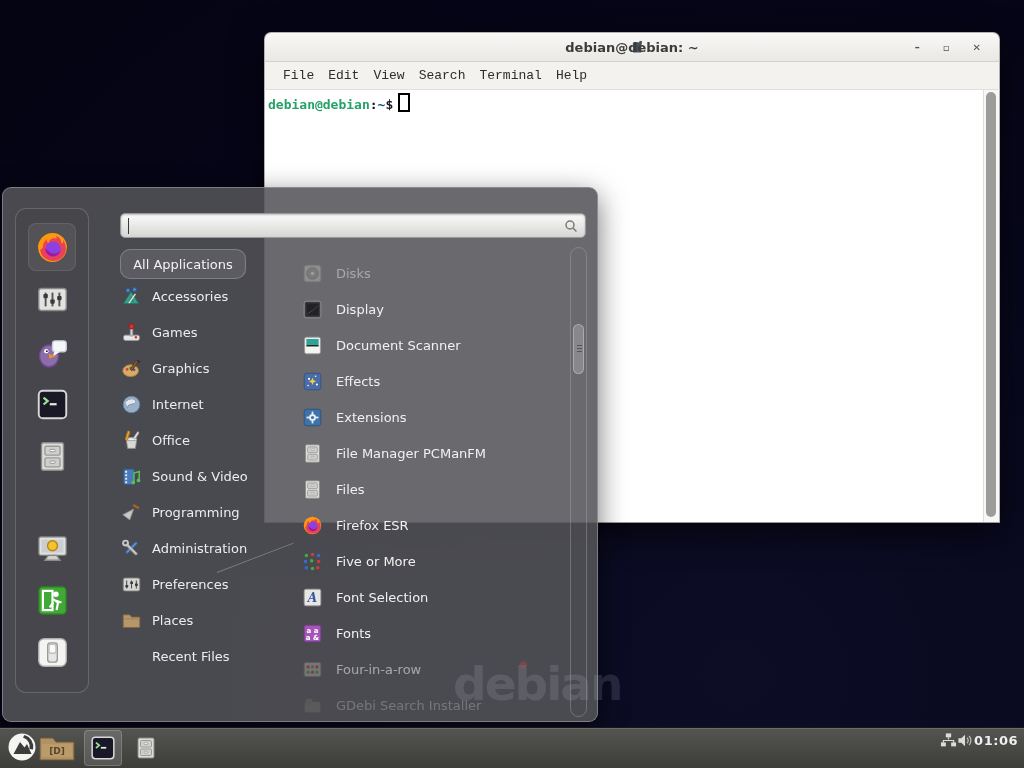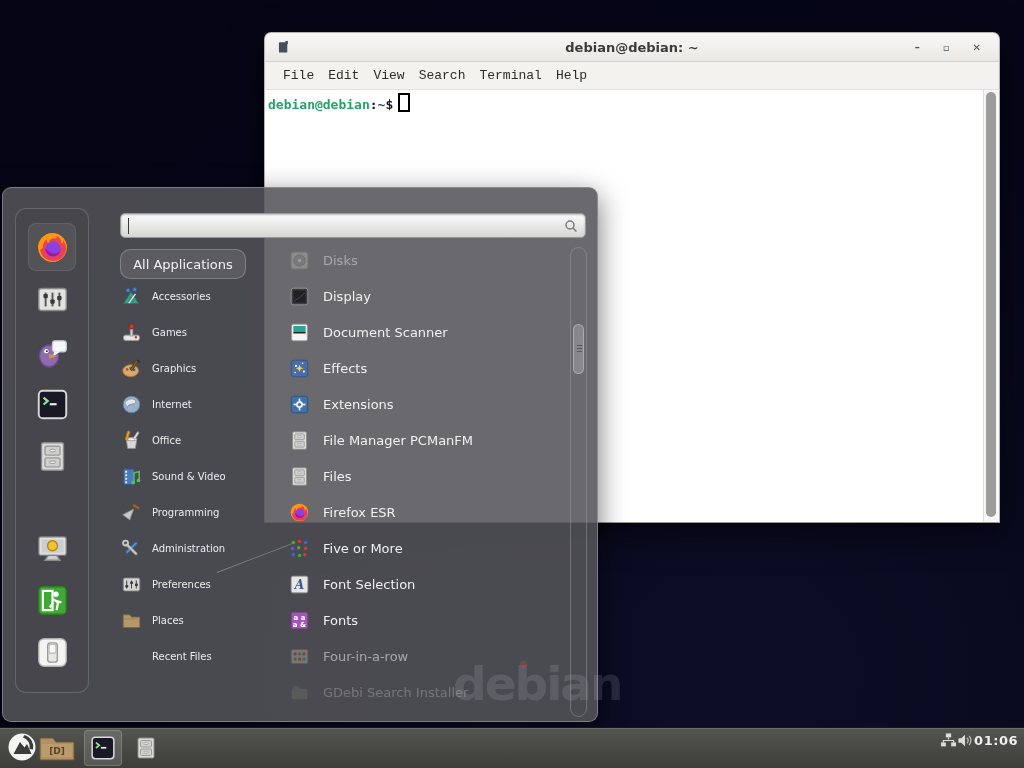--- a/index.html
+++ b/index.html
@@ -5,21 +5,21 @@
   html,body{margin:0;padding:0;width:1024px;height:768px;overflow:hidden;
     font-family:"DejaVu Sans","Liberation Sans",sans-serif;}
   #desktop{position:absolute;inset:0;width:1024px;height:768px;
     background:radial-gradient(ellipse at 72% 88%, #0d0d26 0%, #07071c 50%, #040412 100%);}
 
   
   #terminal-window{position:absolute;left:264px;top:32px;width:736px;height:491px;
     border-radius:7px 7px 0 0;box-shadow:0 10px 34px rgba(0,0,0,.65);z-index:2;}
   .titlebar{position:relative;height:30px;background:linear-gradient(#f9f8f6,#eae8e5);
     border:1px solid #b4b2ae;border-bottom:1px solid #d3d1cd;border-radius:7px 7px 0 0;
-    display:flex;align-items:center;box-sizing:border-box;}
+    display:flex;align-items:center;box-sizing:border-box;justify-content:center;}
   .titlebar .tb-app-icon{margin-left:13px;width:13px;height:14px;}
   .titlebar .title{position:absolute;left:0;right:0;text-align:center;font-size:13px;
     font-weight:bold;color:#3b3b3b;}
   .win-controls{position:absolute;right:18px;top:0;height:30px;display:flex;gap:23px;
     align-items:center;color:#4b5560;font-size:10px;font-weight:bold;z-index:2;}
   .win-controls span{cursor:default;line-height:10px;}
   .menubar{height:28px;background:#f3f2ef;border-left:1px solid #b4b2ae;border-right:1px solid #b4b2ae;
     display:flex;align-items:center;padding-left:18px;gap:14px;font-size:13px;color:#2d2d2d;
     box-sizing:border-box;border-bottom:1px solid #e2e0dc;font-family:Liberation Mono, monospace;}
   .term-body{position:absolute;left:0;right:0;top:58px;bottom:0;background:#fff;
@@ -58,25 +58,25 @@
     border-radius:5px;background:linear-gradient(#fbfbfb,#d6d6d4);border:1px solid #99999a;
     box-shadow:inset 0 1px 2px rgba(0,0,0,.25);z-index:2;}
   .search-caret{position:absolute;left:7px;top:4px;width:1px;height:16px;background:#3a3a3a;}
   .search-mag{position:absolute;right:6px;top:4px;width:16px;height:16px;}
 
   .all-apps-btn{position:absolute;left:117px;top:61px;width:126px;height:30px;box-sizing:border-box;
     border-radius:10px;background:rgba(255,255,255,0.10);border:1px solid rgba(255,255,255,0.22);
     color:#f2f2f2;font-size:13px;font-family:inherit;text-align:center;line-height:27px;cursor:pointer;z-index:2;}
 
   .cat-list{position:absolute;left:117px;top:90px;width:158px;list-style:none;margin:0;padding:0;z-index:2;}
-  .cat{height:36px;display:flex;align-items:center;gap:9px;color:#ededed;font-size:10px;cursor:pointer;}
+  .cat{height:36px;display:flex;align-items:center;gap:9px;color:#ededed;font-size:13px;cursor:pointer;}
   .cat .ic{width:23px;height:23px;flex:none;display:flex;align-items:center;justify-content:center;}
   .cat .ic svg{width:21px;height:21px;}
 
-  .app-list{position:absolute;left:281px;top:50px;width:278px;list-style:none;margin:4px;padding:0;z-index:2;}
+  .app-list{position:absolute;left:281px;top:50px;width:278px;list-style:none;margin:17px;padding:0;z-index:2;}
   .app{height:36px;display:flex;align-items:center;gap:12px;color:#f1f1f1;font-size:13px;cursor:pointer;}
   .app .ic{width:23px;height:23px;flex:none;display:flex;align-items:center;justify-content:center;}
   .app .ic svg{width:21px;height:21px;}
   .app.dim-45{opacity:.45;}
   .app.dim-55{opacity:.55;}
   .app.dim-22{opacity:.25;}
 
   .menu-scrollbar{position:absolute;left:567px;top:59px;width:17px;height:470px;box-sizing:border-box;
     border:1px solid rgba(170,170,175,0.4);border-radius:9px;z-index:2;}
   .menu-scrollbar .thumb{position:absolute;left:2px;top:76px;width:11px;height:50px;box-sizing:border-box;

